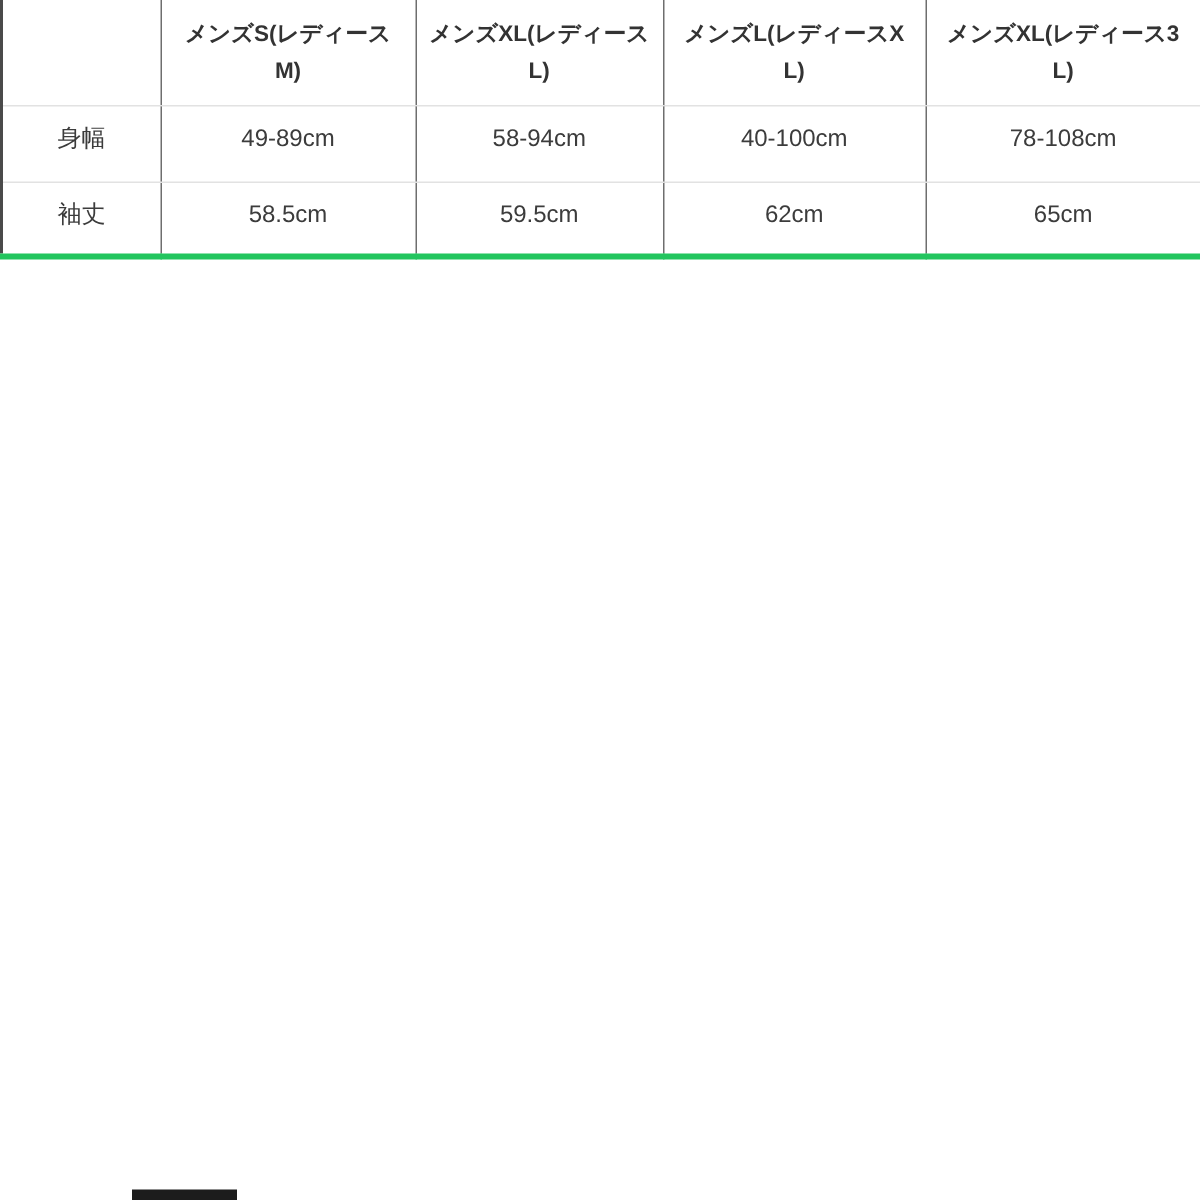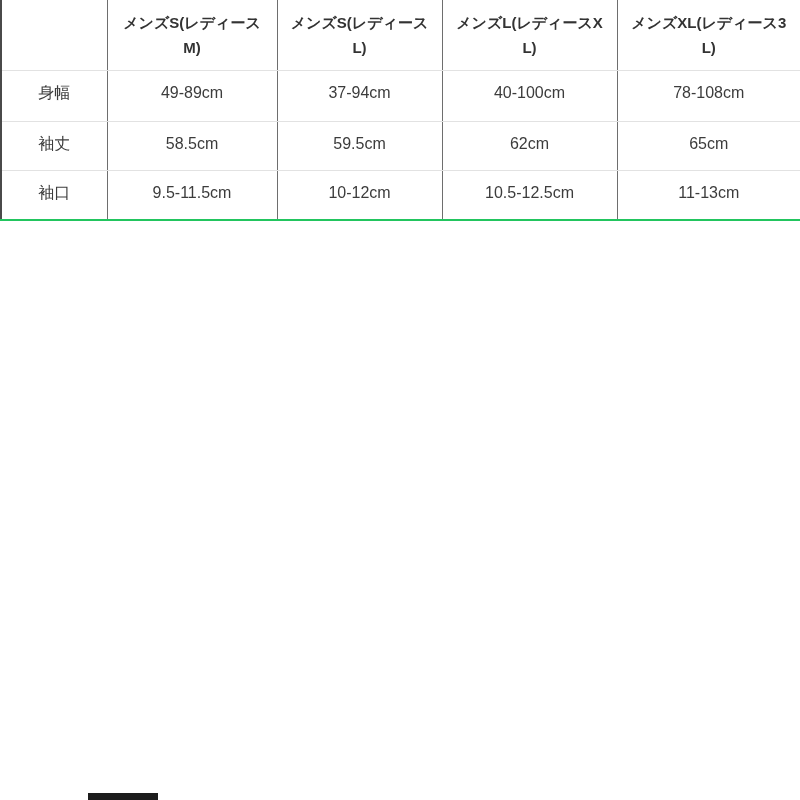--- a/index.html
+++ b/index.html
@@ -15,21 +15,21 @@
     position: relative;
     width: 800px;
     height: 800px;
     background: #ffffff;
   }
   table.size-table {
     border-collapse: collapse;
     table-layout: fixed;
     width: 800px;
     border-left: 2px solid #4a4a4a;
-    border-bottom: 2px solid #22c55e;
+    border-bottom: 4px solid #22c55e;
     background: #ffffff;
   }
   table.size-table th,
   table.size-table td {
     box-sizing: border-box;
     border-right: 1px solid #6e6e6e;
     border-bottom: 1px solid #e2e2e2;
     text-align: center;
     background: #ffffff;
     padding: 10px 8px;
@@ -87,45 +87,38 @@
       <col style="width:106px">
       <col style="width:170px">
       <col style="width:165px">
       <col style="width:175px">
       <col>
     </colgroup>
     <thead>
       <tr>
           <th></th>
           <th>メンズS(レディースM)</th>
-          <th>メンズS(レディースL)</th>
+          <th>メンズXL(レディースL)</th>
           <th>メンズL(レディースXL)</th>
           <th>メンズXL(レディース3L)</th>
         </tr>
     </thead>
     <tbody>
         <tr>
           <td>身幅</td>
           <td>49-89cm</td>
-          <td>37-94cm</td>
+          <td>58-94cm</td>
           <td>40-100cm</td>
           <td>78-108cm</td>
         </tr>
         <tr>
           <td>袖丈</td>
           <td>58.5cm</td>
           <td>59.5cm</td>
           <td>62cm</td>
           <td>65cm</td>
         </tr>
-        <tr>
-          <td>袖口</td>
-          <td>9.5-11.5cm</td>
-          <td>10-12cm</td>
-          <td>10.5-12.5cm</td>
-          <td>11-13cm</td>
-        </tr>
       </tbody>
   </table>
 
   <div class="partial-bottom-bar" style="background: rgb(28, 28, 28);"></div>
 
 </div>
 
 </body></html>

